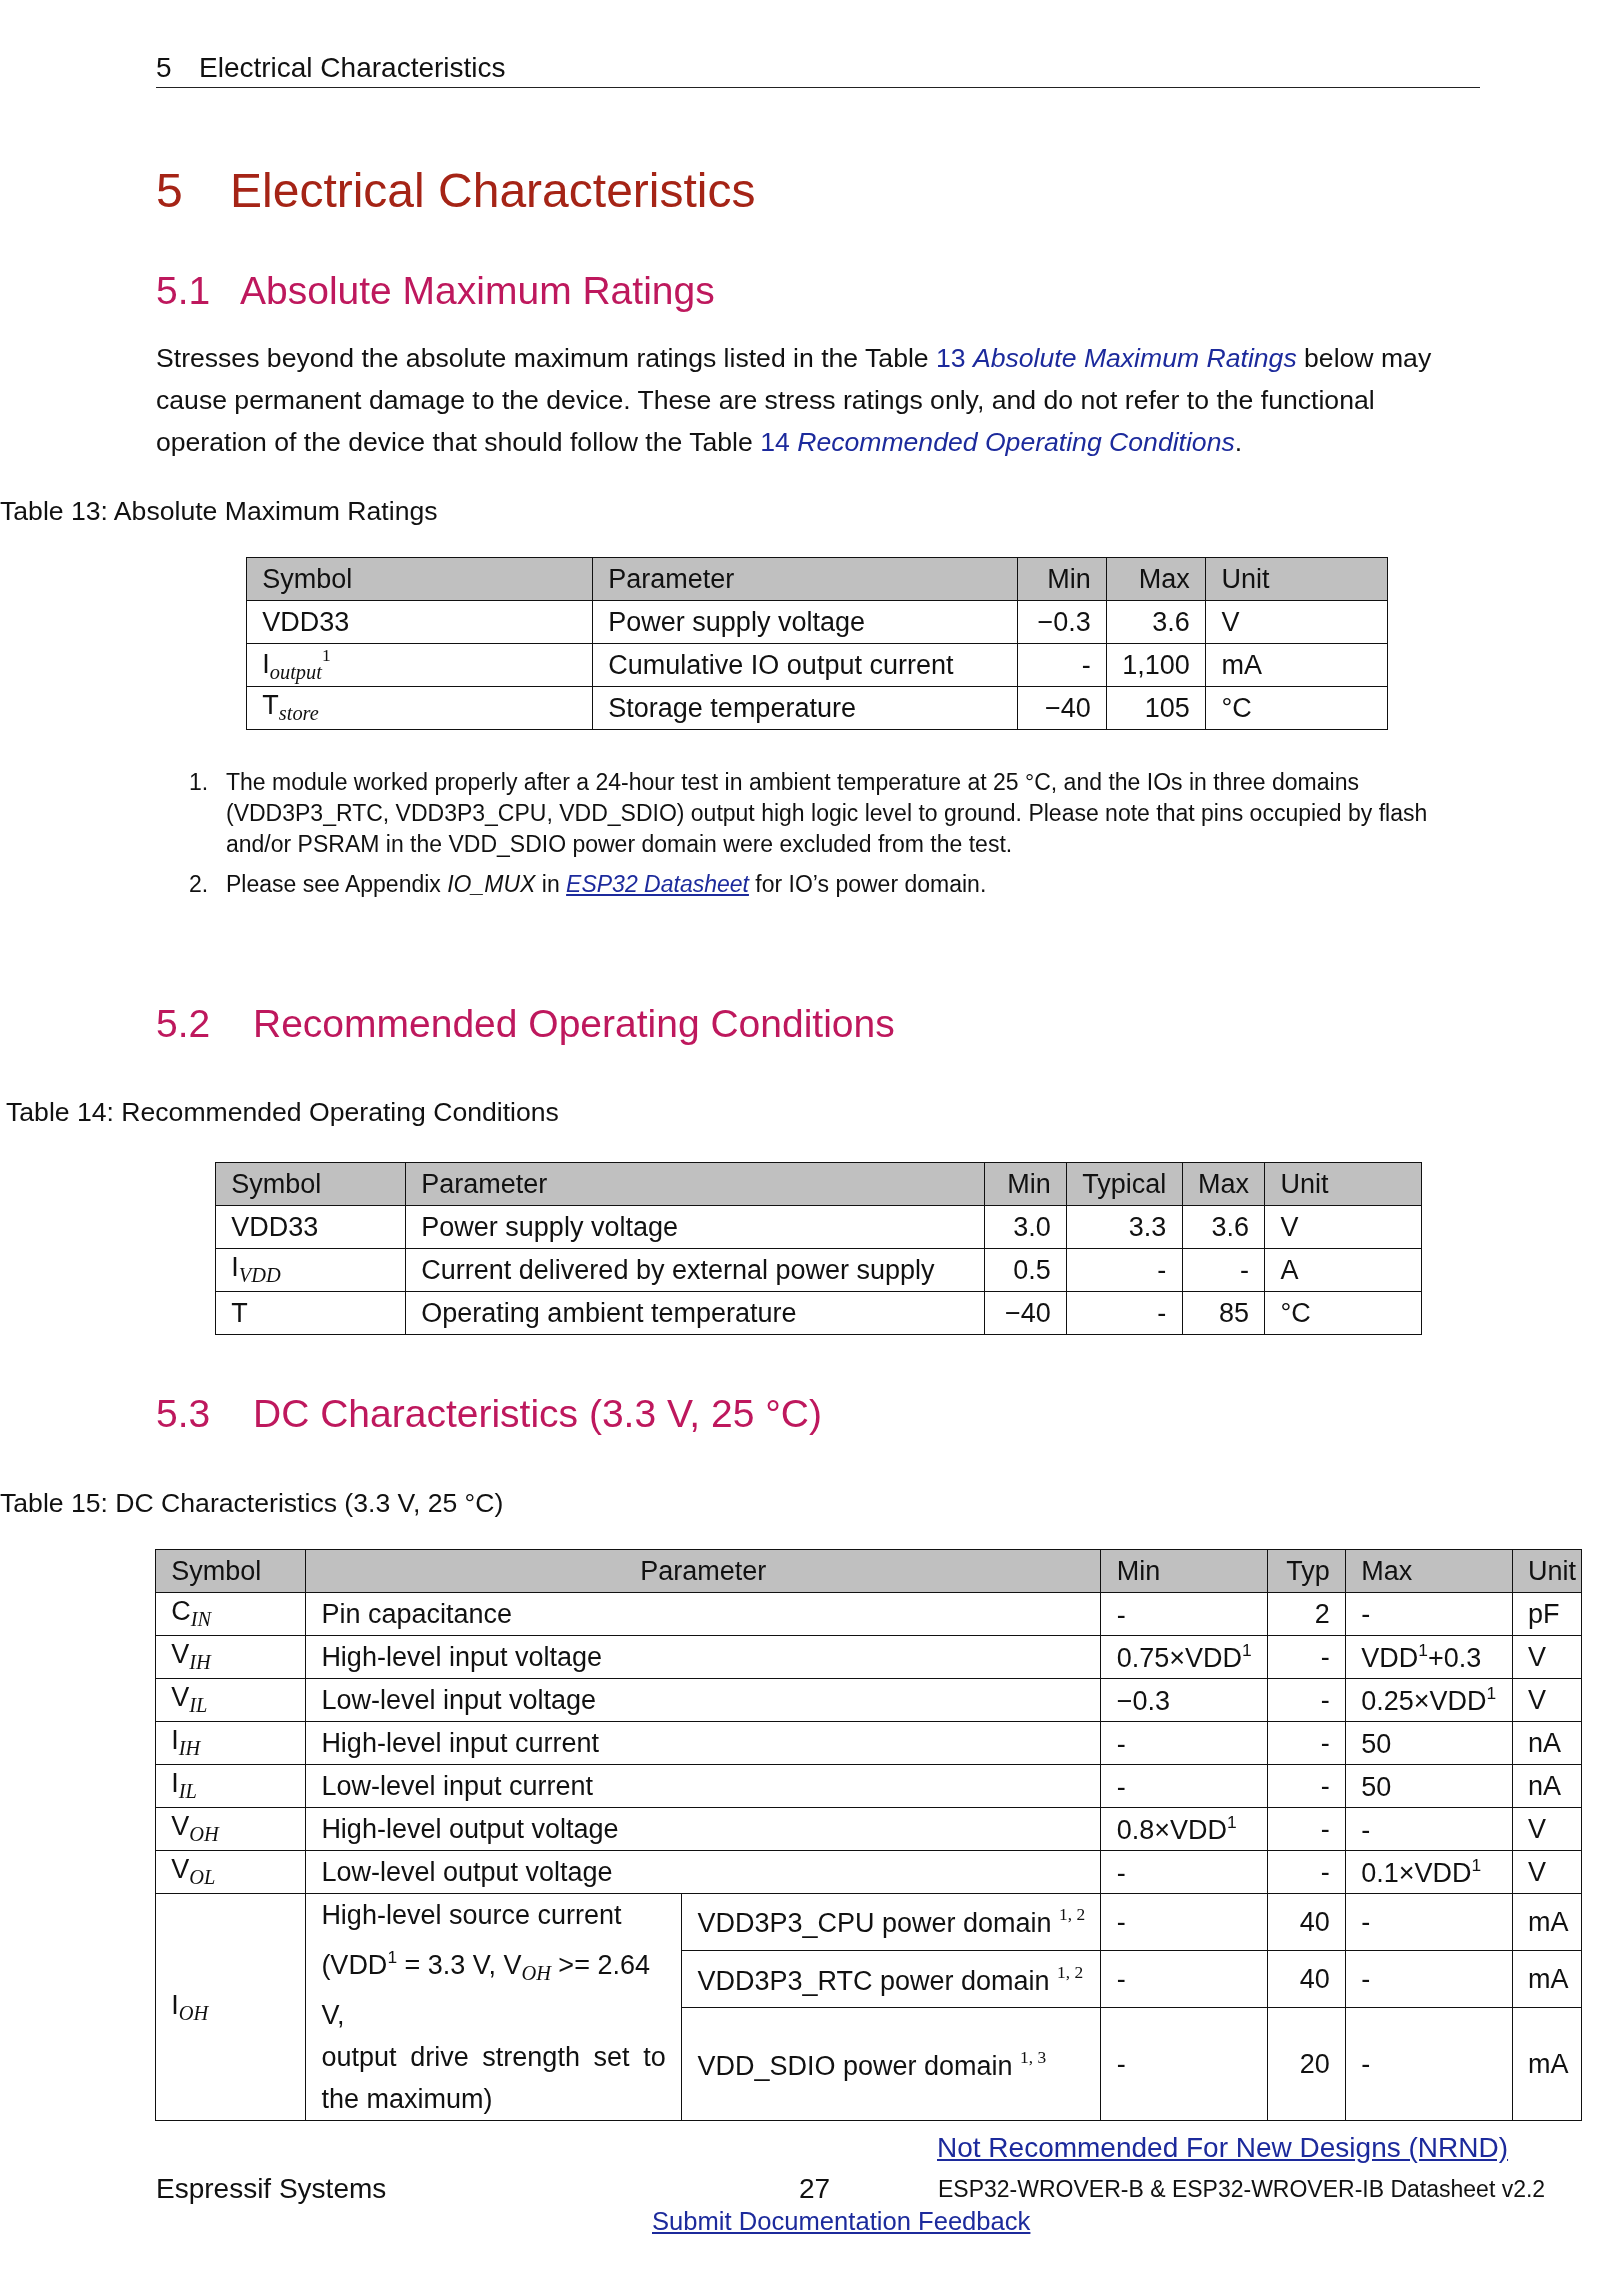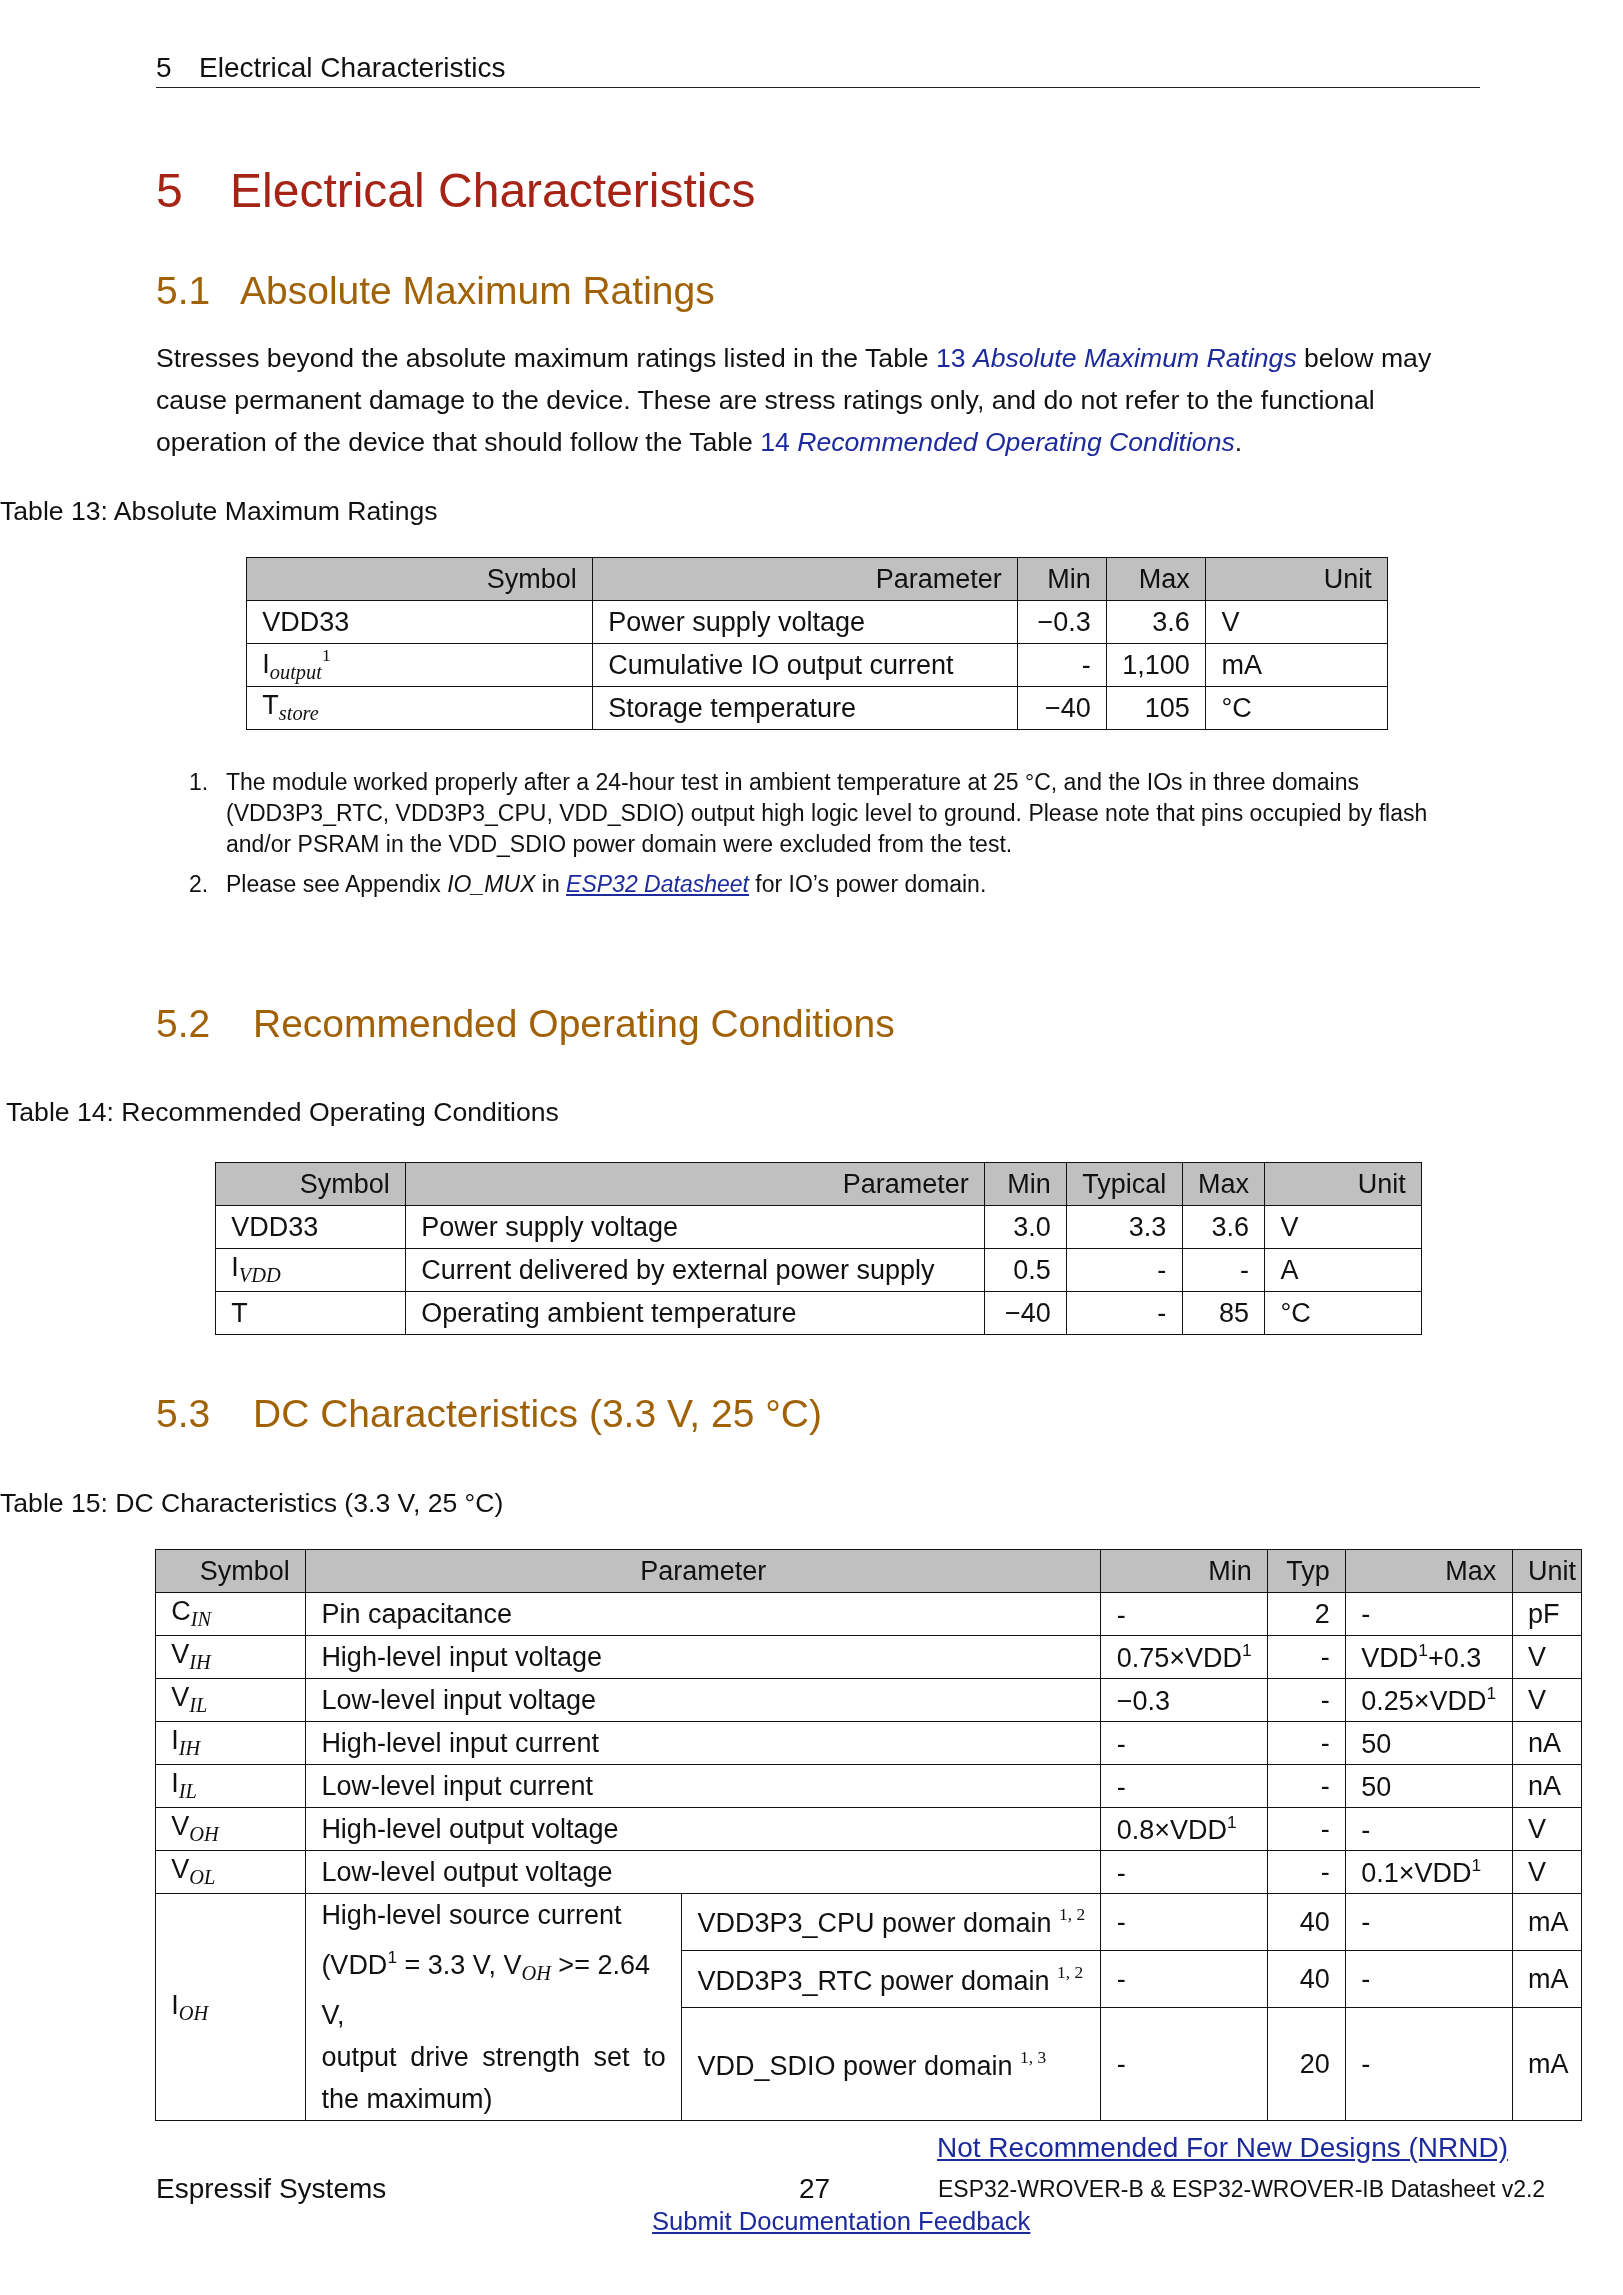--- a/index.html
+++ b/index.html
@@ -7,35 +7,35 @@
   body { position: relative; font-family: "Liberation Sans", "DejaVu Sans", sans-serif; color: #111111; overflow: hidden; }
 
   .abs { position: absolute; }
 
   
   .running-header { left: 156px; top: 52px; width: 1324px; height: 36px; border-bottom: 1.5px solid #222; }
   .running-header .num { position: absolute; left: 0; top: 0; font-size: 28px; }
   .running-header .ttl { position: absolute; left: 43px; top: 0; font-size: 28px; }
 
   .h1 { left: 156px; top: 163px; font-size: 48px; color: #a52416; white-space: nowrap; }
-  .h2 { font-size: 39px; color: #a16207; white-space: nowrap; }
+  .h2 { font-size: 39px; color: #be185d; white-space: nowrap; }
   .h-num { display: inline-block; }
   .h1 .h-num { width: 74px; }
   .h2 .h-num { width: 97px; }
 
   .para { left: 156px; top: 337px; width: 1329px; font-size: 26.6px; line-height: 42px; }
   .link { color: #1c2a9c; }
   .link.italic, .italic { font-style: italic; }
   .link.underline { text-decoration: underline; }
 
   .caption { font-size: 26.6px; white-space: nowrap; }
 
   table.tbl { position: absolute; border-collapse: collapse; font-size: 27px; }
   table.tbl th, table.tbl td { border: 1.5px solid #111; padding: 0 15.3px; height: 43px; vertical-align: middle; white-space: nowrap; font-weight: normal; }
-  table.tbl th { background: #c0c0c0; text-align: right; }
+  table.tbl th { background: #c0c0c0; text-align: left; }
   table.tbl td.r, table.tbl th.r { text-align: right; }
   table.tbl th.c { text-align: center; }
   table.tbl td.thin, table.tbl th.thin { border-left-width: 1px; border-right-width: 1px; }
   .sub { font-family: "Liberation Serif", "DejaVu Serif", serif; font-style: italic; font-size: 20.4px; vertical-align: -6.1px; }
   .sup { font-family: "Liberation Serif", "DejaVu Serif", serif; font-size: 17.4px; vertical-align: 12.3px; }
   .sup-s { font-size: 17.4px; vertical-align: 11.2px; }
 
   .notes { left: 189px; top: 767px; width: 1309px; font-size: 23px; line-height: 31px; }
   .notes li { list-style: none; position: relative; padding-left: 37px; margin-bottom: 9.2px; }
   .notes li .marker { position: absolute; left: 0; top: 0; }

